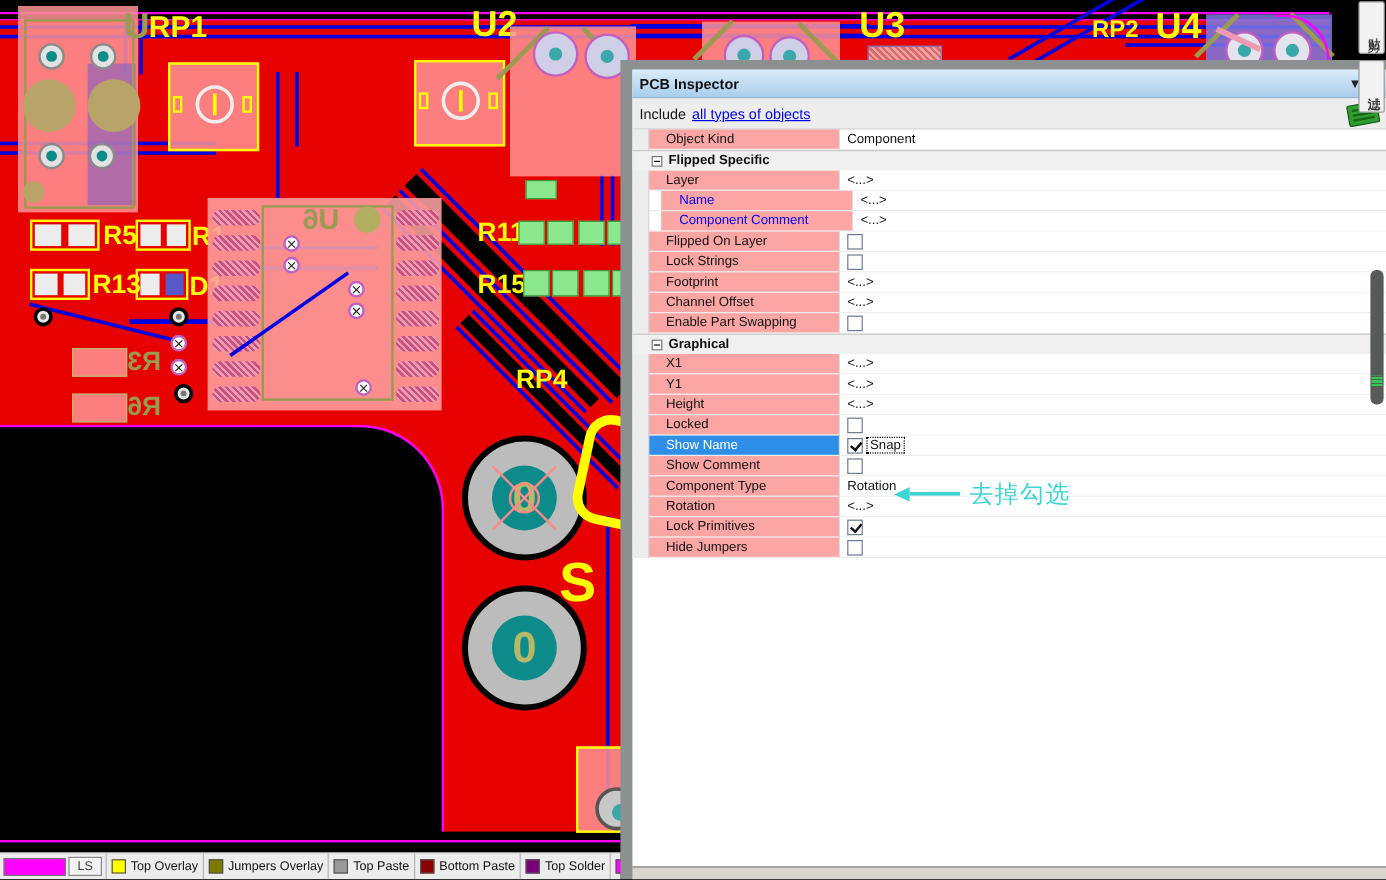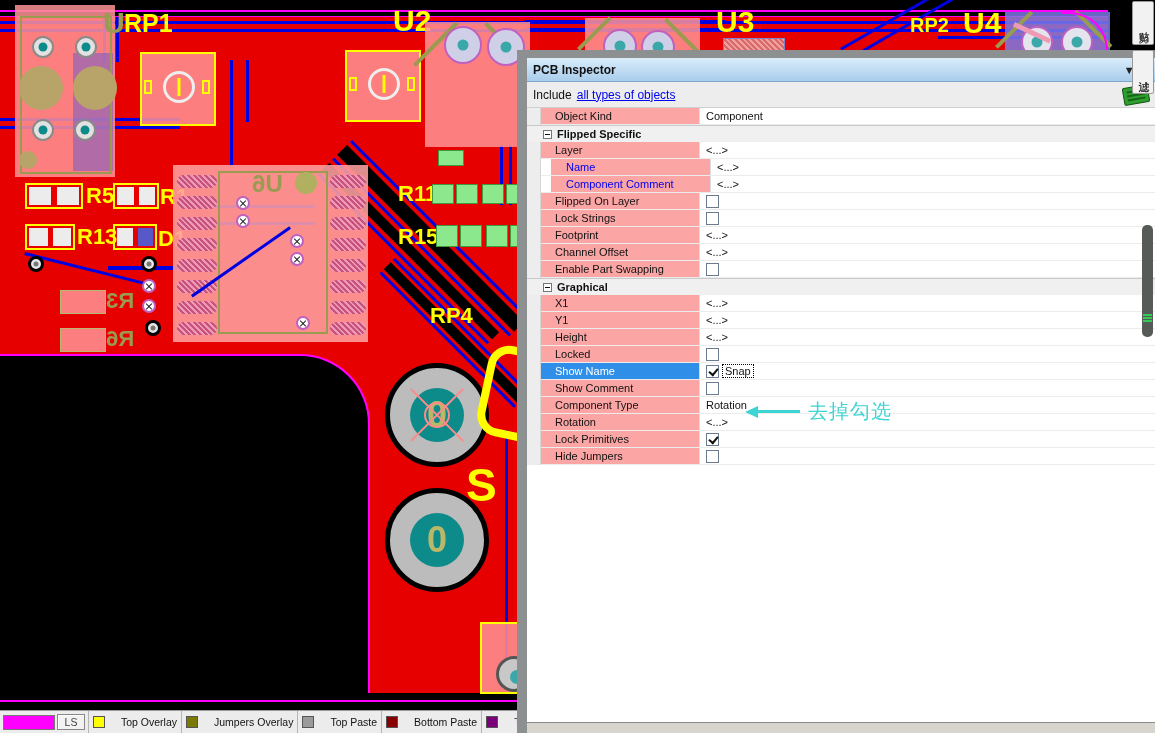--- a/index.html
+++ b/index.html
@@ -96,21 +96,21 @@
   #panelbottom{position:absolute;left:10px;top:672px;width:628px;height:11px;background:#d8d5cf;border-top:1px solid #8a8a8a;}
 
   
   #layerbar{position:absolute;left:0;top:710px;width:517px;height:23px;background:#ececec;
             border-top:1px solid #9a9a9a;display:flex;align-items:center;overflow:hidden;
             font-size:10.5px;color:#111;z-index:11;}
   #lsgroup{display:flex;align-items:center;gap:2px;padding:0 3px;flex:none;}
   #lsswatch{width:52px;height:15px;background:#ff00ff;border:1px solid #777;}
   #lsbox{width:28px;height:16px;background:#f2f2f2;border:1px solid #888;box-shadow:inset 1px 1px 0 #fff;
          display:flex;align-items:center;justify-content:center;color:#444;}
-  .ltab{display:flex;align-items:center;gap:16px;padding:0 4px;height:100%;border-left:1px solid #b5b5b5;flex:none;white-space:nowrap;}
+  .ltab{display:flex;align-items:center;gap:4px;padding:0 4px;height:100%;border-left:1px solid #b5b5b5;flex:none;white-space:nowrap;}
   .swatch{width:12px;height:12px;border:1px solid #555;flex:none;}
 
   
   #sidetabs{position:absolute;left:1132px;top:1px;width:22px;z-index:12;display:flex;flex-direction:column;gap:5px;}
   .vtab{writing-mode:vertical-rl;background:#f2f2f2;border:1px solid #9a9a9a;border-radius:2px;
         font-size:11px;color:#222;padding:6px 2px;text-align:center;height:44px;}
 </style>
 </head>
 <body>
 

